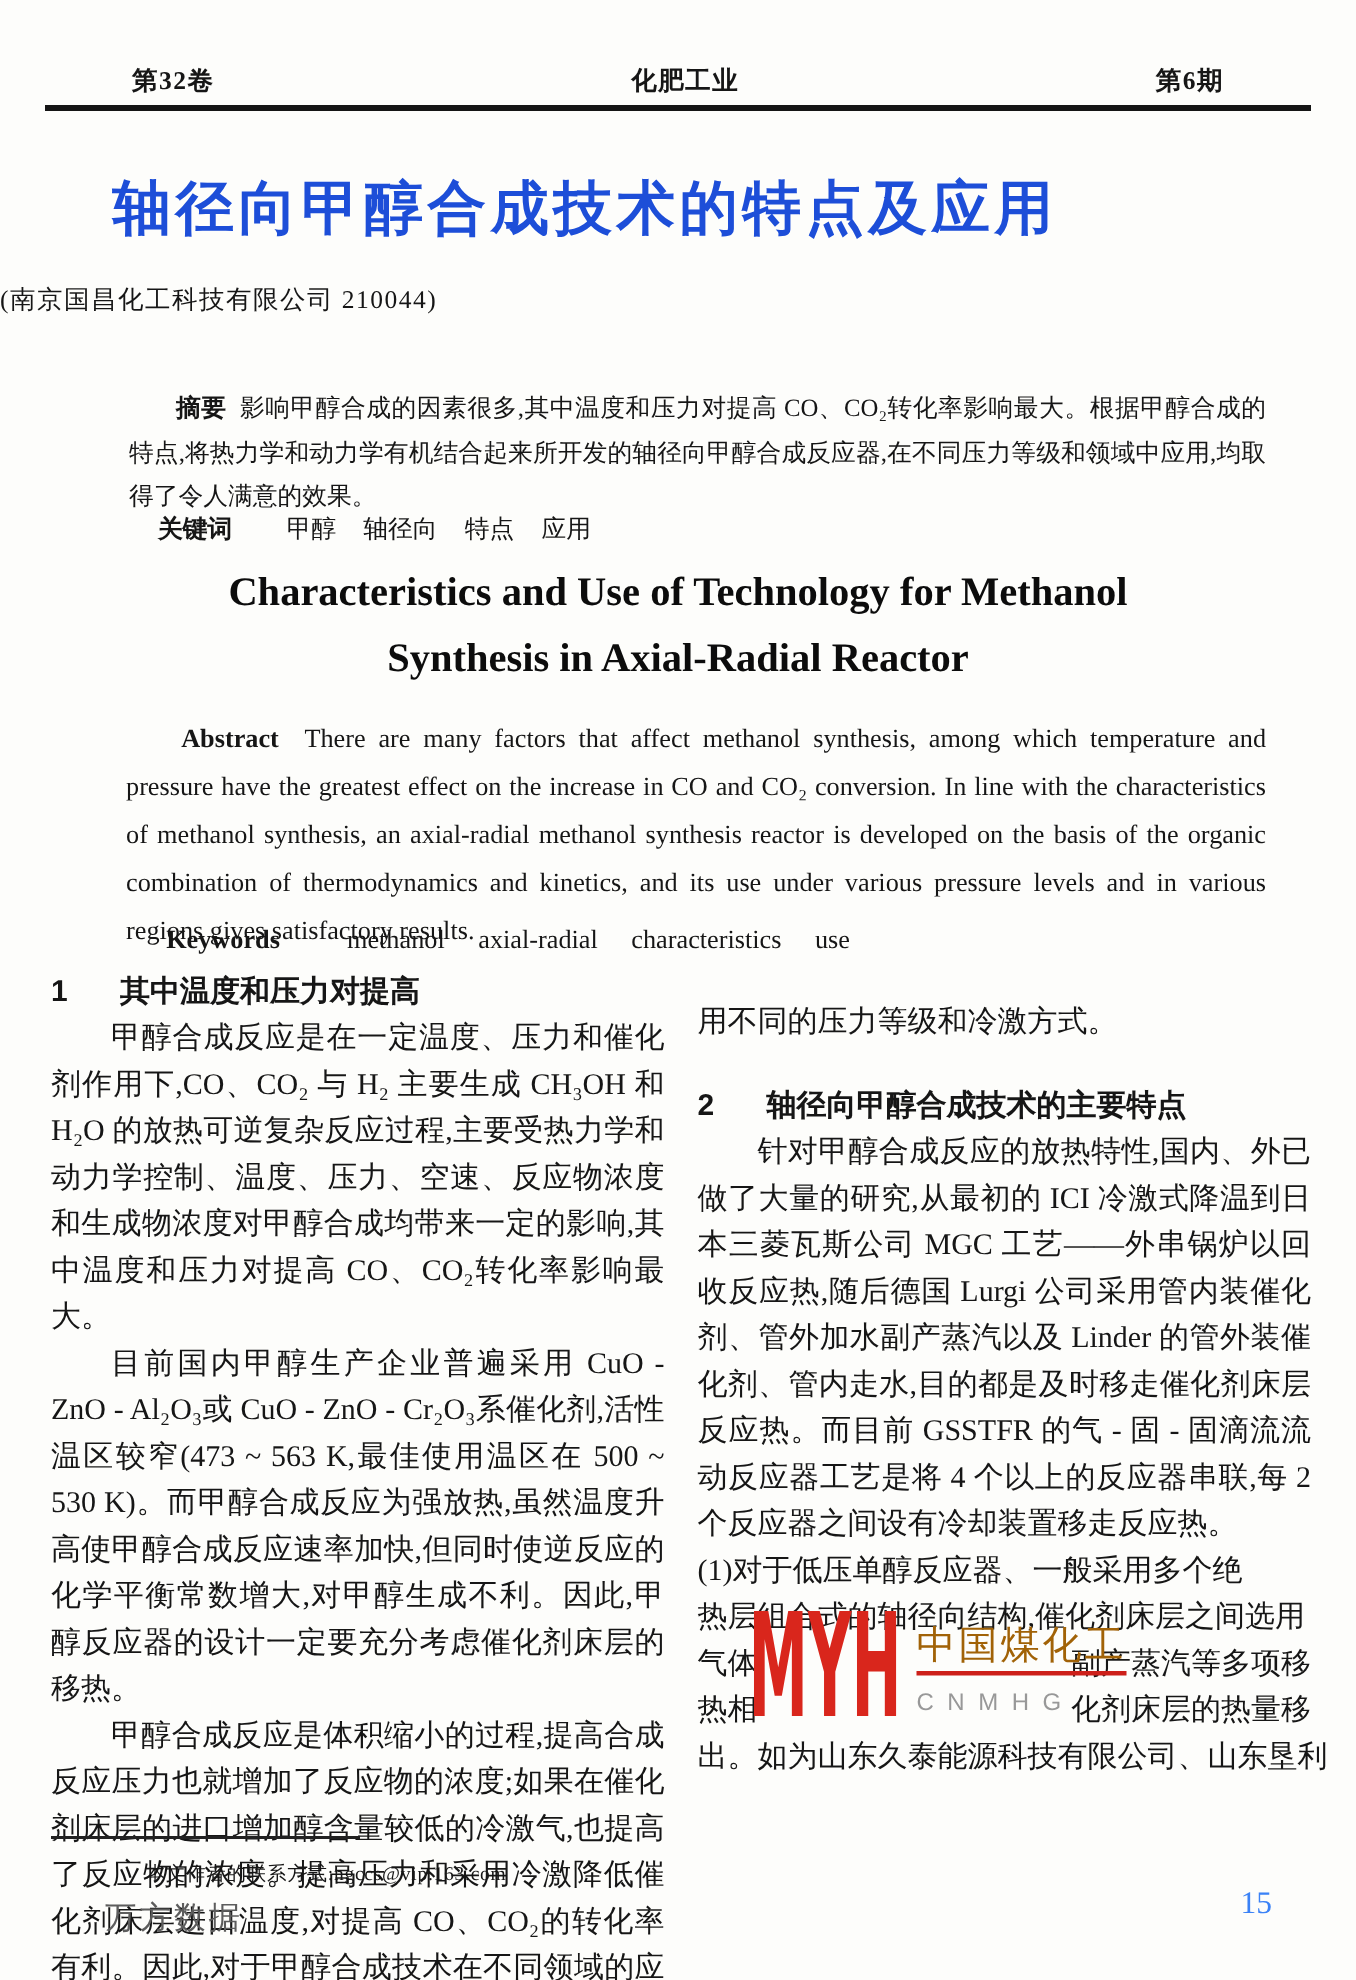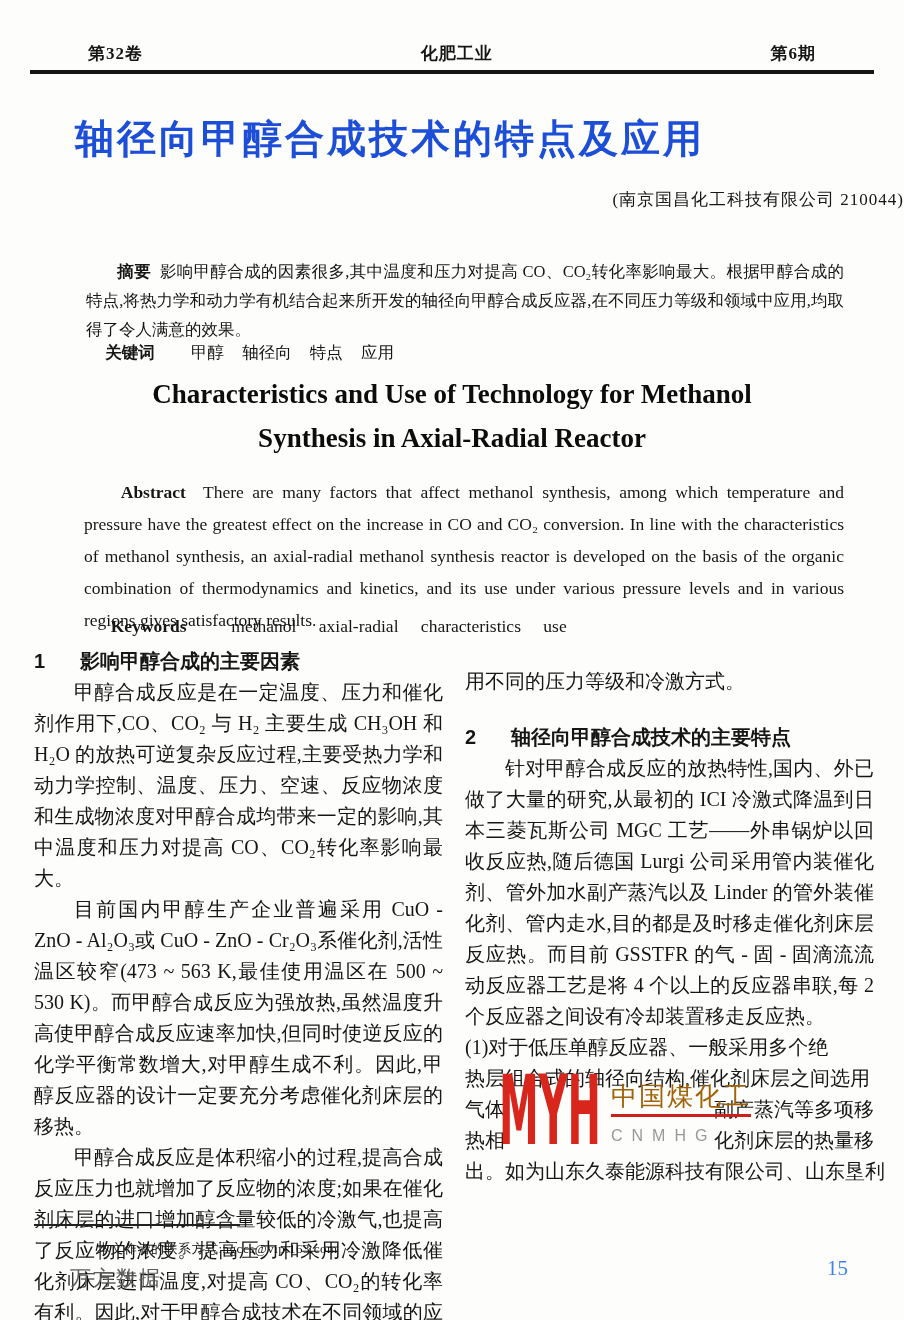--- a/index.html
+++ b/index.html
@@ -14,21 +14,21 @@
     top:42px;left:88px;right:88px;display:flex;justify-content:space-between;
     font-size:17px;font-weight:bold;letter-spacing:1px;
   }
   .header-rule{top:70px;left:30px;right:30px;height:0;border-top:4px solid #151515;}
   
   .article-title{
     top:112px;left:0;width:780px;text-align:center;
     font-family:"Liberation Sans","DejaVu Sans",sans-serif;
     font-size:39px;font-weight:bold;letter-spacing:3px;color:#1d4ed8;
   }
-  .affiliation{top:188px;left:0;width:904px;text-align:right;font-size:17px;letter-spacing:1px;}
+  .affiliation{top:188px;left:0;width:904px;text-align:left;font-size:17px;letter-spacing:1px;}
   
   .abstract-cn{top:240px;left:86px;width:758px;font-size:16.5px;line-height:29px;text-align:justify;text-indent:1.9em;}
   .abstract-cn b,.keywords-cn b{font-family:"Liberation Sans","DejaVu Sans",sans-serif;}
   .keywords-cn{top:325px;left:74px;width:758px;font-size:16.5px;text-indent:1.9em;word-spacing:14px;}
   
   .article-title-en{
     top:372px;left:0;width:904px;text-align:center;
     font-size:27px;font-weight:bold;line-height:44px;color:#0c0c0c;
   }
   .abstract-en{top:458px;left:84px;width:760px;font-size:17.5px;line-height:32px;text-align:justify;text-indent:2.1em;}
@@ -87,21 +87,21 @@
   <div>Characteristics and Use of Technology for Methanol</div>
   <div>Synthesis in Axial-Radial Reactor</div>
 </div>
 <p class="abs abstract-en"><b>Abstract</b>&nbsp;&nbsp;<span>There are many factors that affect methanol synthesis, among which temperature and pressure have the greatest effect on the increase in CO and CO₂ conversion. In line with the characteristics of methanol synthesis, an axial-radial methanol synthesis reactor is developed on the basis of the organic combination of thermodynamics and kinetics, and its use under various pressure levels and in various regions gives satisfactory results.</span></p>
 <p class="abs keywords-en"><b>Keywords</b>&nbsp;&nbsp;<span>methanol axial-radial characteristics use</span></p>
 
 <div class="abs columns">
 
   <div class="col">
     <div class="sec-heading">
-      <span class="sec-num">1</span><span>影响甲醇合成的主要因素</span>
+      <span class="sec-num">1</span><span>其中温度和压力对提高</span>
     </div>
     <p class="para">甲醇合成反应是在一定温度、压力和催化剂作用下,CO、CO₂ 与 H₂ 主要生成 CH₃OH 和 H₂O 的放热可逆复杂反应过程,主要受热力学和动力学控制、温度、压力、空速、反应物浓度和生成物浓度对甲醇合成均带来一定的影响,其中温度和压力对提高 CO、CO₂转化率影响最大。</p>
     <p class="para">目前国内甲醇生产企业普遍采用 CuO - ZnO - Al₂O₃或 CuO - ZnO - Cr₂O₃系催化剂,活性温区较窄(473 ~ 563 K,最佳使用温区在 500 ~ 530 K)。而甲醇合成反应为强放热,虽然温度升高使甲醇合成反应速率加快,但同时使逆反应的化学平衡常数增大,对甲醇生成不利。因此,甲醇反应器的设计一定要充分考虑催化剂床层的移热。</p>
     <p class="para">甲醇合成反应是体积缩小的过程,提高合成反应压力也就增加了反应物的浓度;如果在催化剂床层的进口增加醇含量较低的冷激气,也提高了反应物的浓度。提高压力和采用冷激降低催化剂床层进口温度,对提高 CO、CO₂的转化率有利。因此,对于甲醇合成技术在不同领域的应用,应选</p>
   </div>
 
   <div class="col">
     <p class="para no-indent">用不同的压力等级和冷激方式。</p>
     <div class="gap-md"></div>
     <div class="sec-heading">

